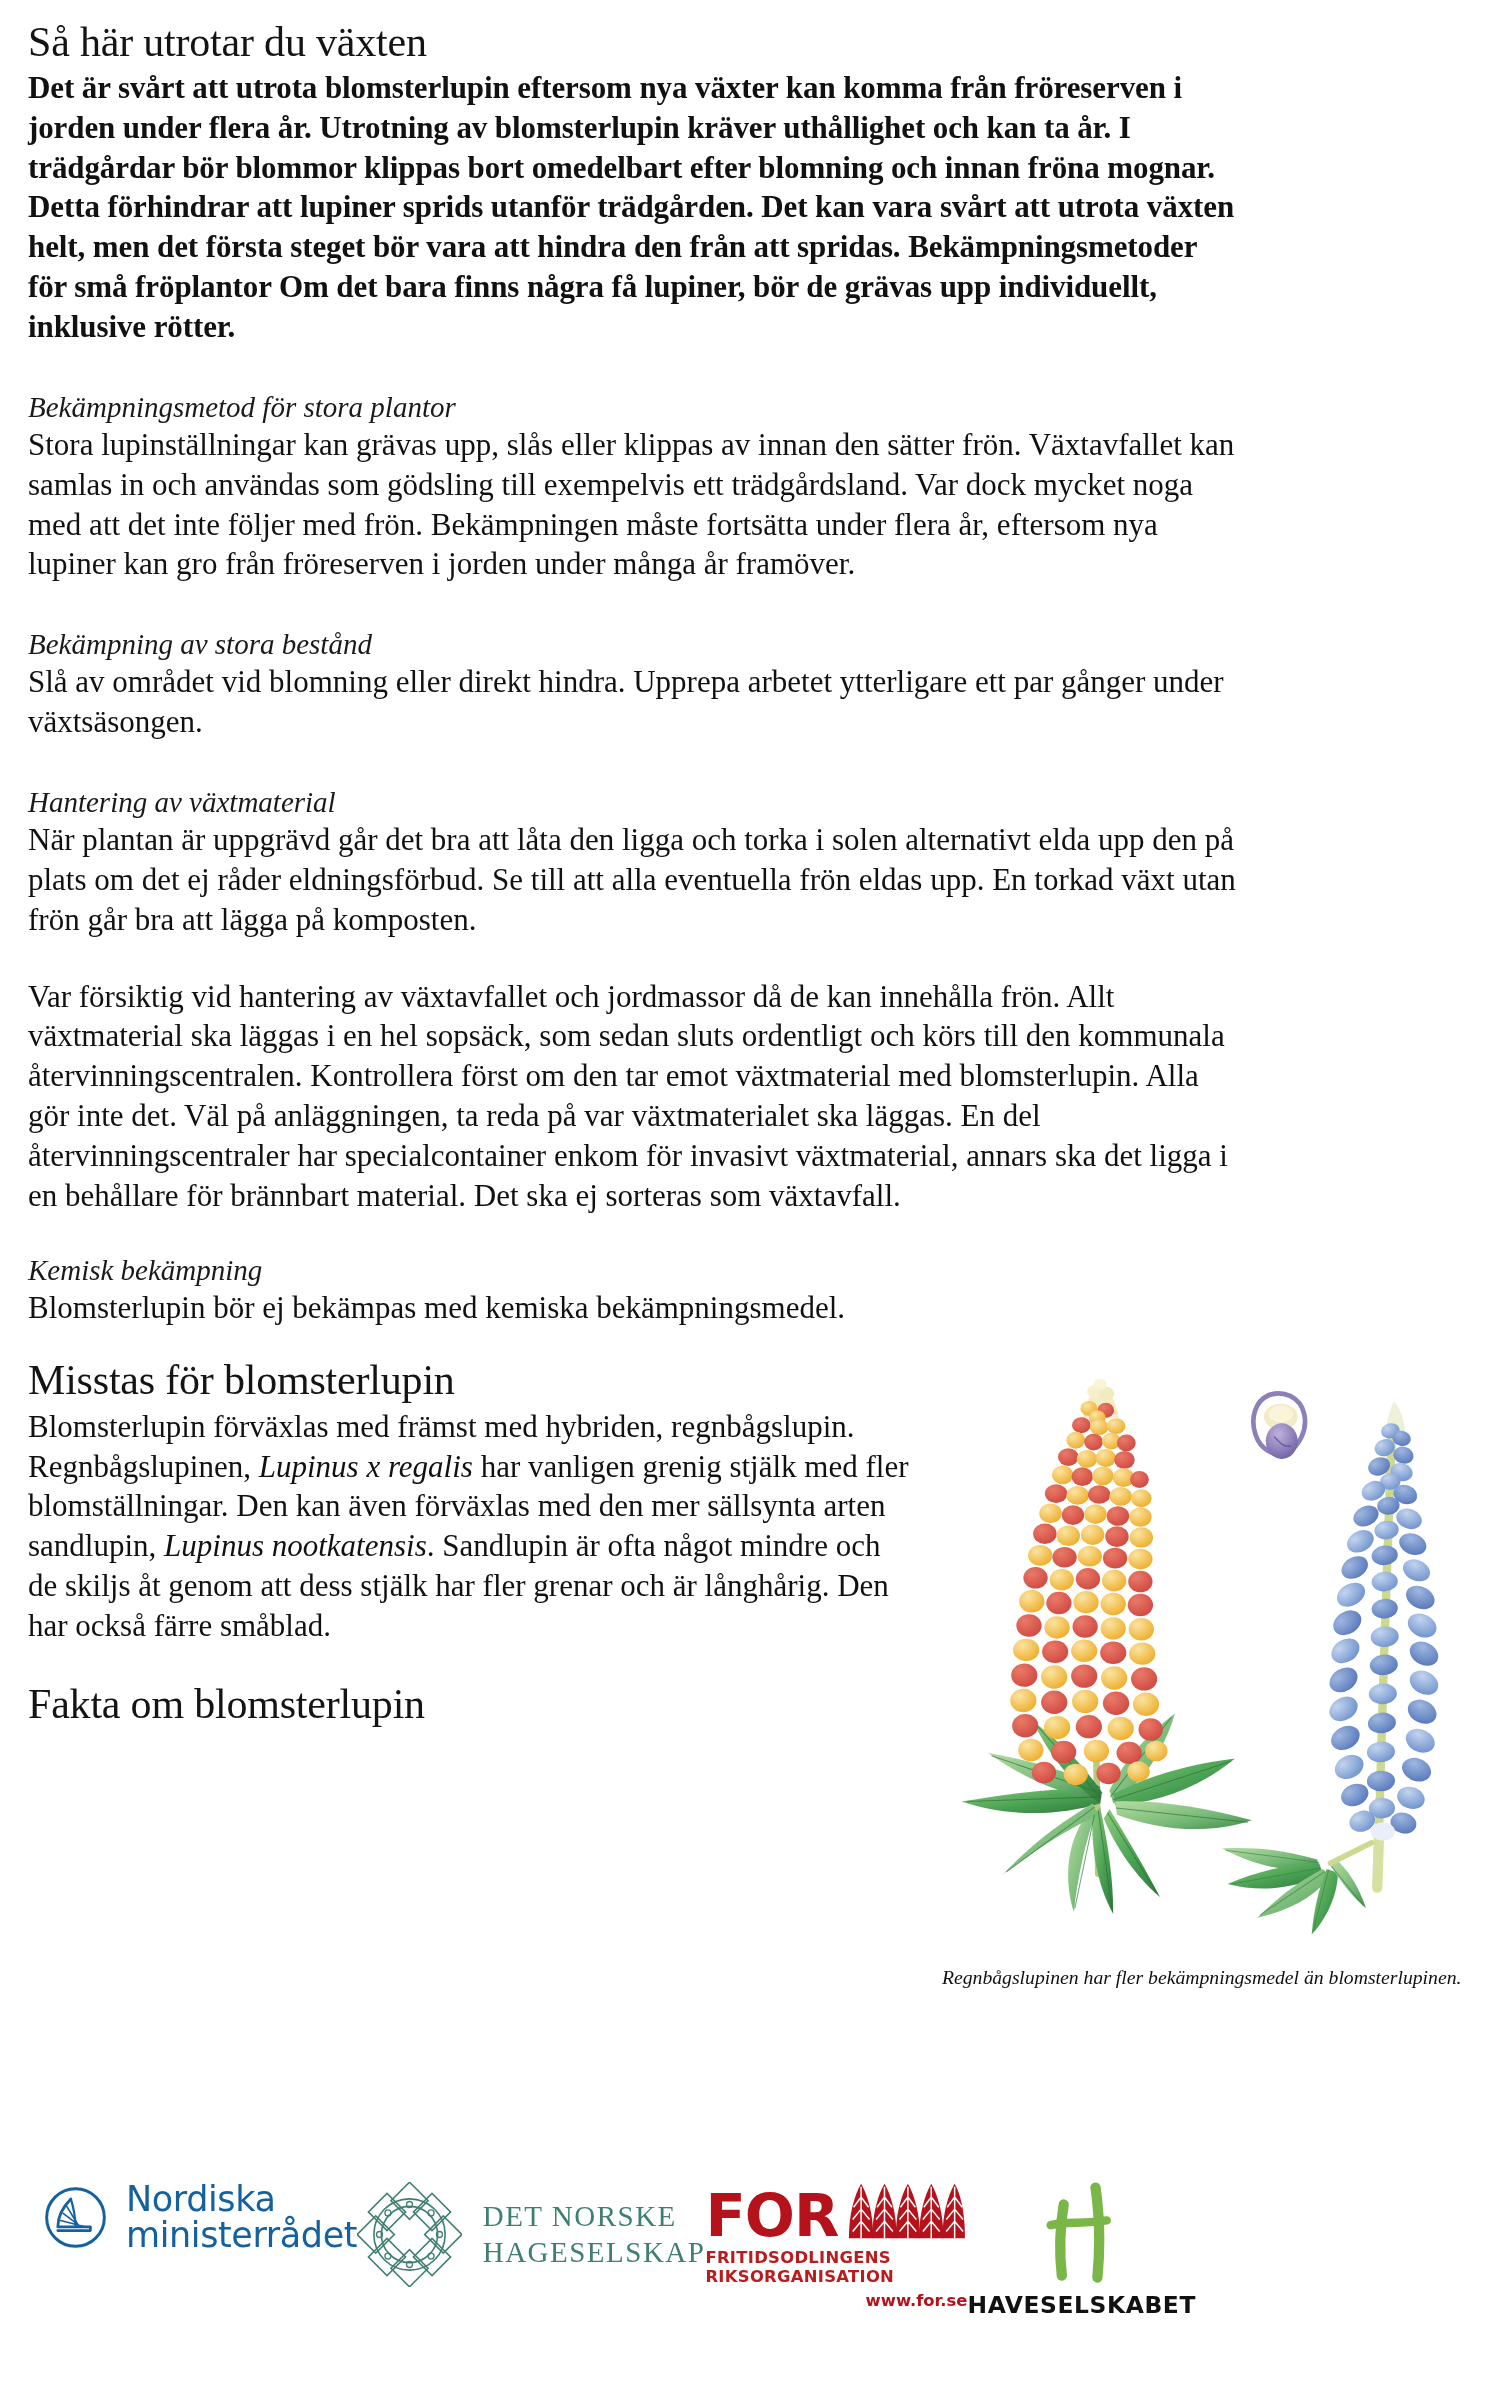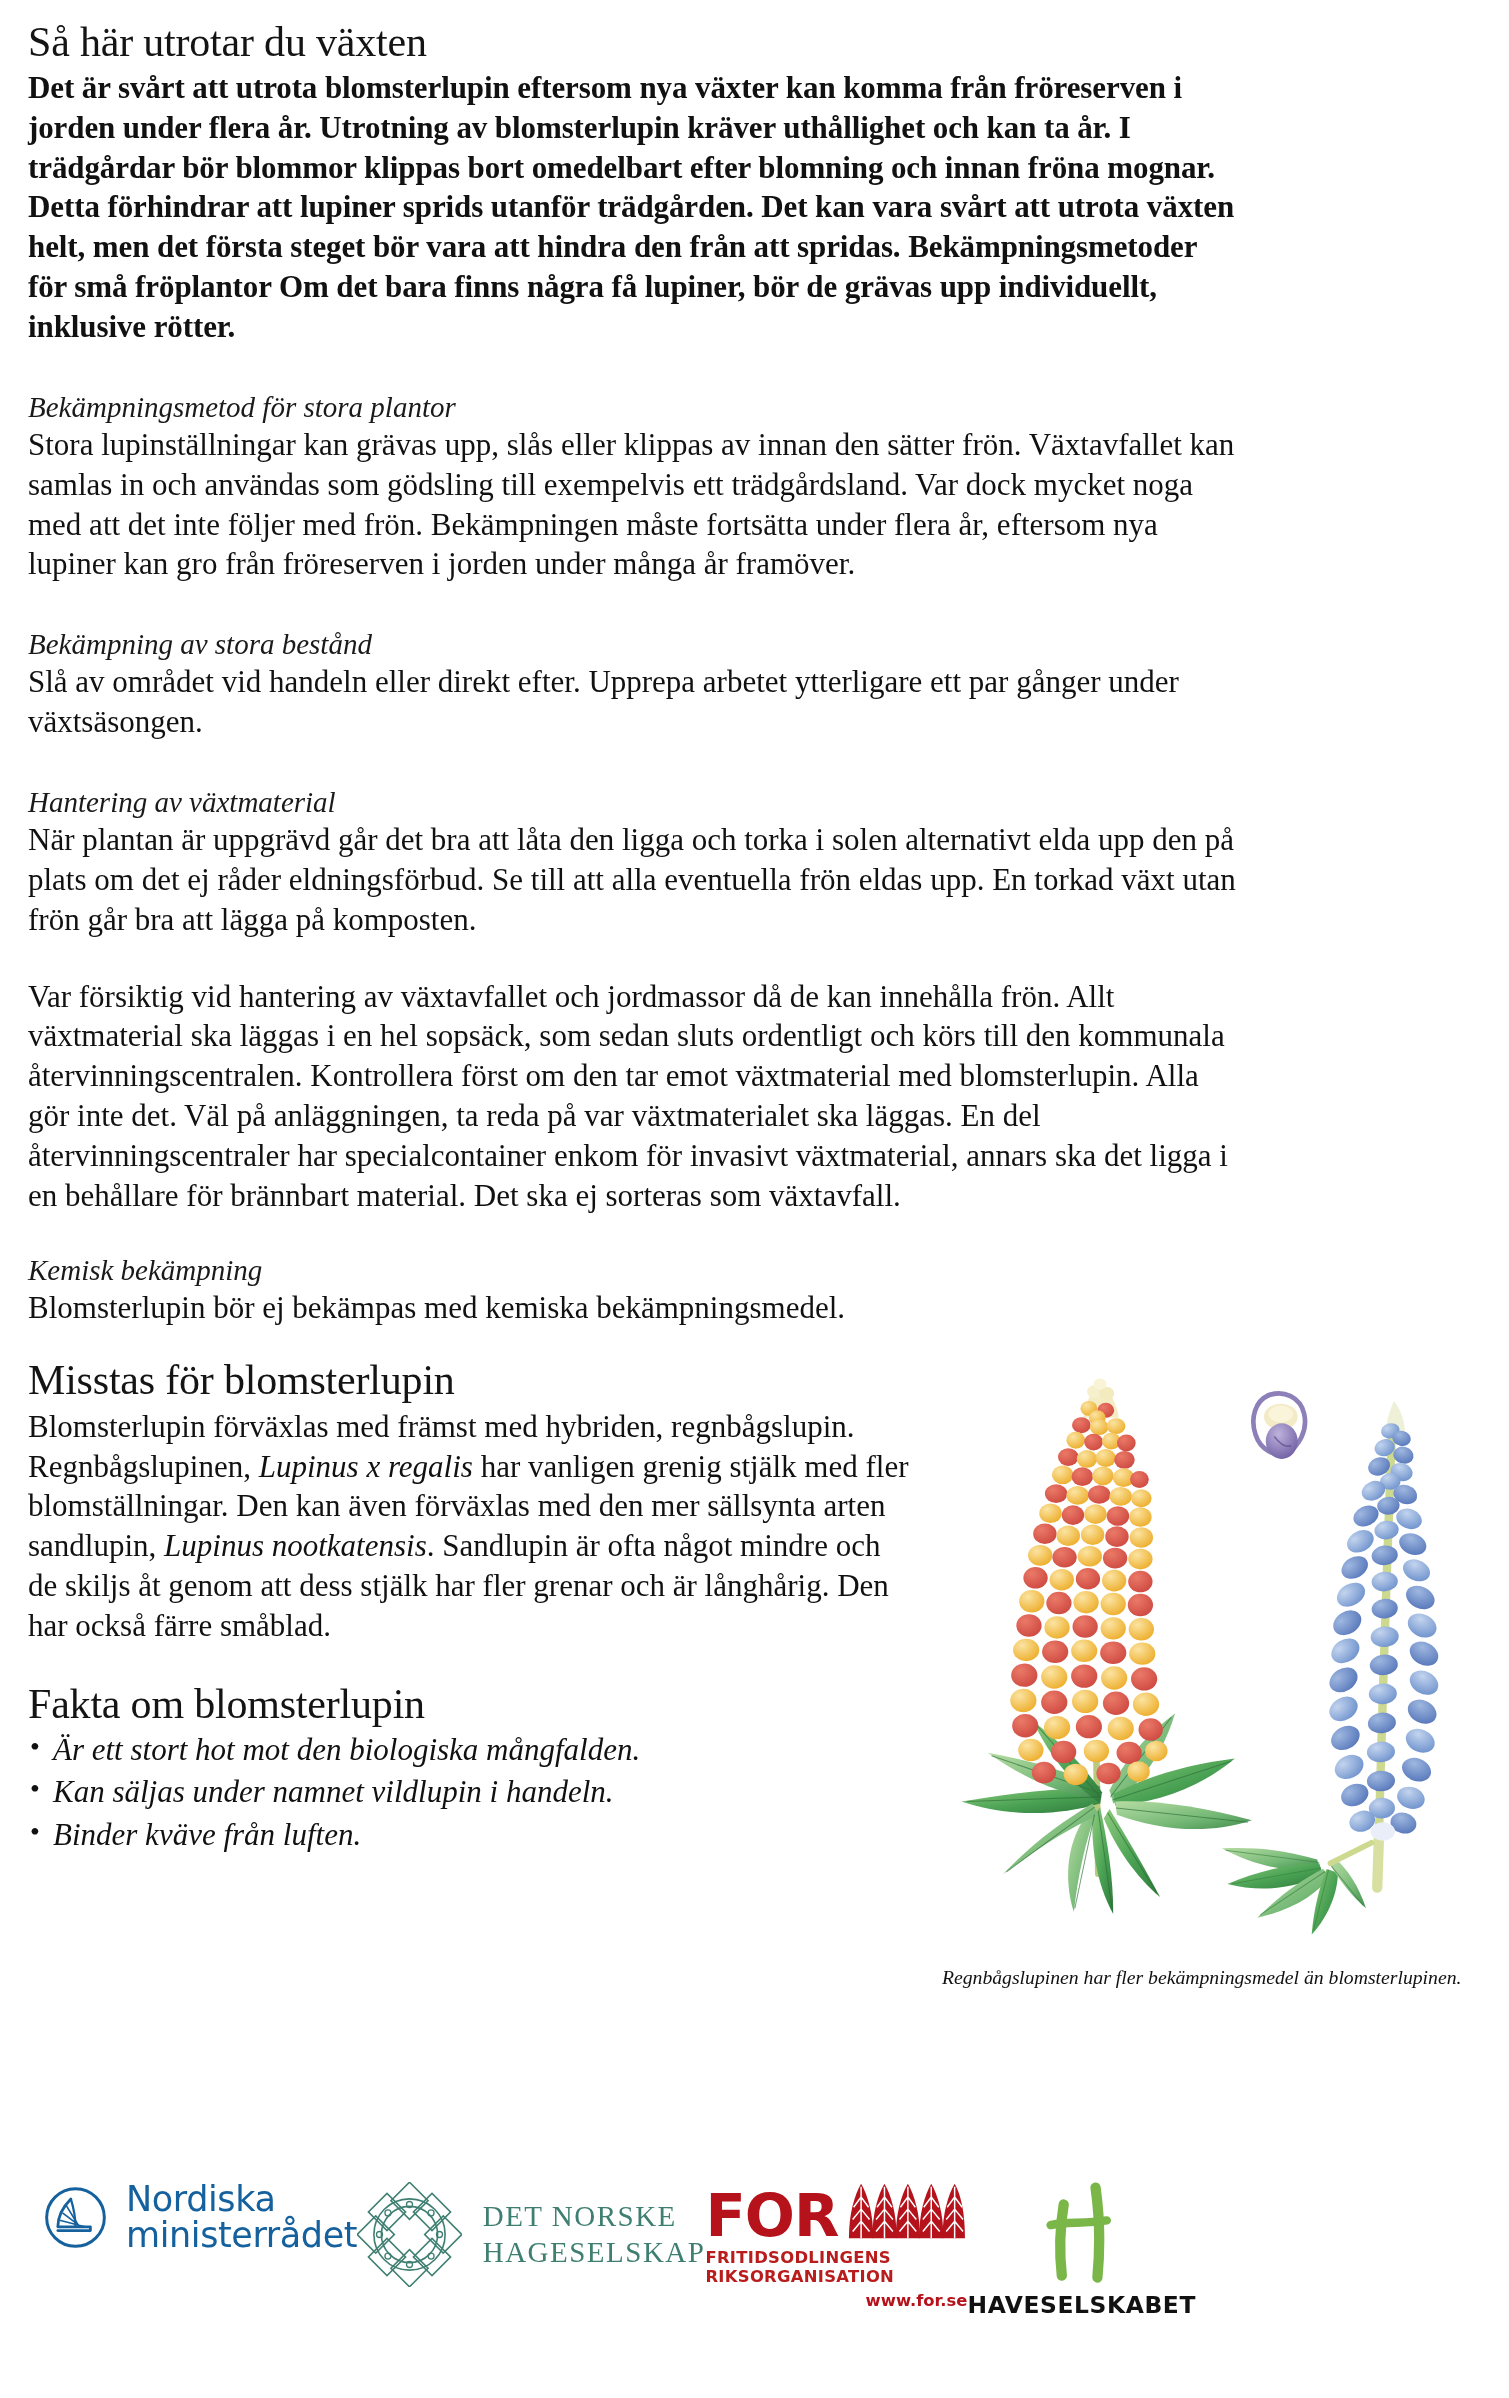--- a/index.html
+++ b/index.html
@@ -203,21 +203,21 @@
   <p class="body bold">Det är svårt att utrota blomsterlupin eftersom nya växter kan komma från fröreserven i jorden under flera år. Utrotning av blomsterlupin kräver uthållighet och kan ta år. I trädgårdar bör blommor klippas bort omedelbart efter blomning och innan fröna mognar. Detta förhindrar att lupiner sprids utanför trädgården. Det kan vara svårt att utrota växten helt, men det första steget bör vara att hindra den från att spridas. Bekämpningsmetoder för små fröplantor Om det bara finns några få lupiner, bör de grävas upp individuellt, inklusive rötter.</p>
 
   <div class="gap-lg"></div>
 
   <h2 class="sub-title">Bekämpningsmetod för stora plantor</h2>
   <p class="body">Stora lupinställningar kan grävas upp, slås eller klippas av innan den sätter frön. Växtavfallet kan samlas in och användas som gödsling till exempelvis ett trädgårdsland. Var dock mycket noga med att det inte följer med frön. Bekämpningen måste fortsätta under flera år, eftersom nya lupiner kan gro från fröreserven i jorden under många år framöver.</p>
 
   <div class="gap-lg"></div>
 
   <h2 class="sub-title">Bekämpning av stora bestånd</h2>
-  <p class="body">Slå av området vid handeln eller direkt efter. Upprepa arbetet ytterligare ett par gånger under växtsäsongen.</p>
+  <p class="body">Slå av området vid blomning eller direkt hindra. Upprepa arbetet ytterligare ett par gånger under växtsäsongen.</p>
 
   <div class="gap-lg"></div>
 
   <h2 class="sub-title">Hantering av växtmaterial</h2>
   <p class="body">När plantan är uppgrävd går det bra att låta den ligga och torka i solen alternativt elda upp den på plats om det ej råder eldningsförbud. Se till att alla eventuella frön eldas upp. En torkad växt utan frön går bra att lägga på komposten.</p>
 
   <div class="gap-md"></div>
 
   <p class="body">Var försiktig vid hantering av växtavfallet och jordmassor då de kan innehålla frön. Allt växtmaterial ska läggas i en hel sopsäck, som sedan sluts ordentligt och körs till den kommunala återvinningscentralen. Kontrollera först om den tar emot växtmaterial med blomsterlupin. Alla gör inte det. Väl på anläggningen, ta reda på var växtmaterialet ska läggas. En del återvinningscentraler har specialcontainer enkom för invasivt växtmaterial, annars ska det ligga i en behållare för brännbart material. Det ska ej sorteras som växtavfall.</p>
 
@@ -233,25 +233,20 @@
     <div class="col-text">
 
       <h1 class="section-title">Misstas för blomsterlupin</h1>
 
       <p class="body"><span>Blomsterlupin förväxlas med främst med hybriden, regnbågslupin. Regnbågslupinen, </span><em>Lupinus x regalis</em><span> har vanligen grenig stjälk med fler blomställningar. Den kan även förväxlas med den mer sällsynta arten sandlupin, </span><em>Lupinus nootkatensis</em><span>. Sandlupin är ofta något mindre och de skiljs åt genom att dess stjälk har fler grenar och är långhårig. Den har också färre småblad.</span></p>
 
       <div class="gap-md"></div>
 
       <h1 class="section-title">Fakta om blomsterlupin</h1>
 
-      <ul class="facts">
-        <li>Är ett stort hot mot den biologiska mångfalden.</li>
-        <li>Kan säljas under namnet vildlupin i handeln.</li>
-        <li>Binder kväve från luften.</li>
-      </ul>
 
     </div>
 
     <div class="col-figure">
       <div class="figure-wrap">
         <svg class="illus" width="557" height="600" viewBox="0 0 595 640" xmlns="http://www.w3.org/2000/svg">
           <defs>
             <radialGradient id="gRed" cx="35%" cy="30%" r="75%">
               <stop offset="0%" stop-color="#ea7a68"></stop>
               <stop offset="100%" stop-color="#cf4a42"></stop>

